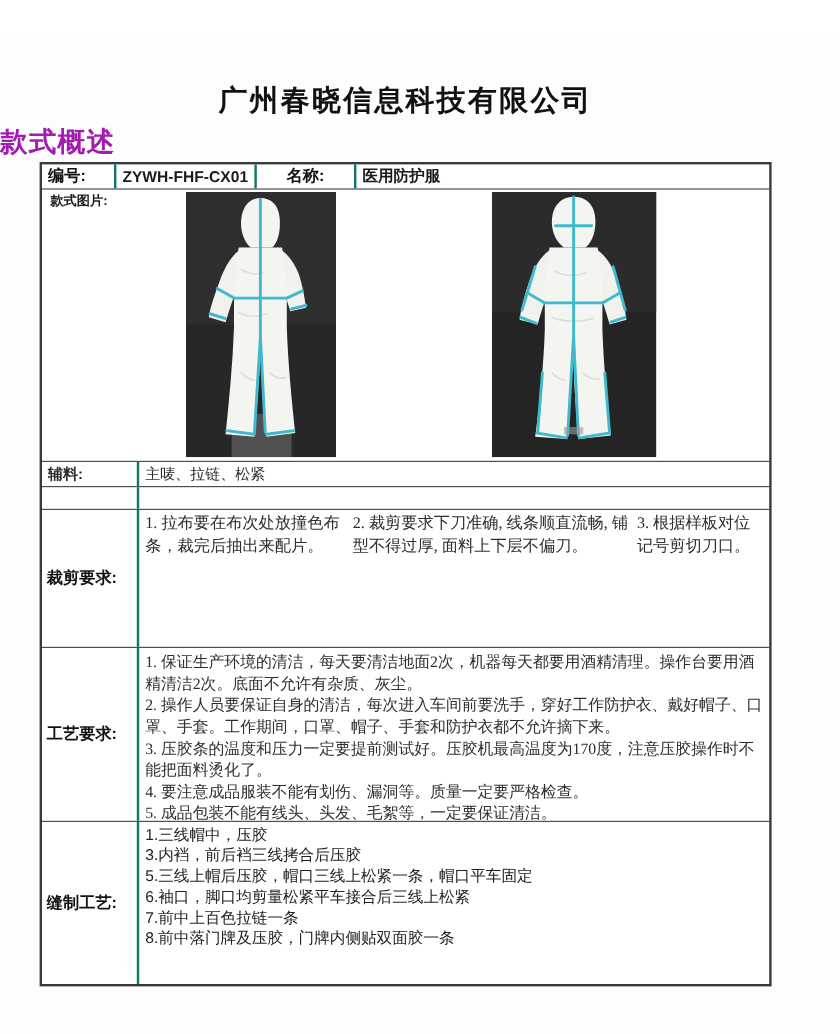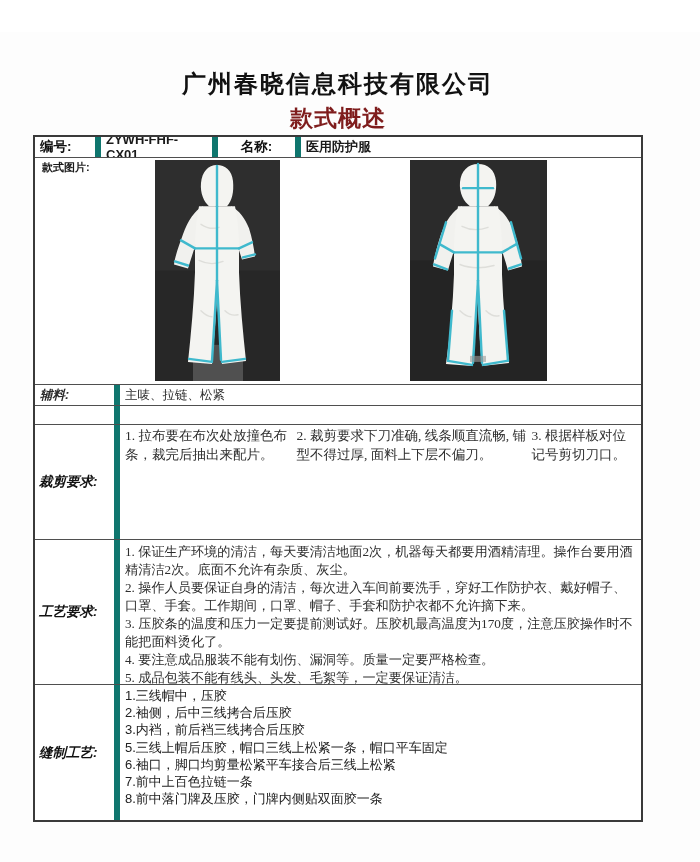--- a/index.html
+++ b/index.html
@@ -6,30 +6,30 @@
   .page {
     position:relative; width:700px; height:862px;
     background:#fdfdfd; overflow:hidden;
     font-family:"Liberation Sans", sans-serif; color:#1a1a1a;margin-top:32px;
   }
   .doc-title {
     position:absolute; top:36px; left:0; width:676px; text-align:center;
     font-size:24px; font-weight:bold; letter-spacing:2px; color:#111;
   }
   .doc-subtitle {
-    position:absolute; top:71px; left:0; width:676px; text-align:center;
-    font-size:23px; font-weight:bold; letter-spacing:1px; color:#7f1d1d;
+    position:absolute; top:71px; left:0; width:676px; 
+    font-size:23px; font-weight:bold; letter-spacing:1px; color:#a21caf;
   }
   .sheet {
     position:absolute; left:33px; top:103px; width:610px; height:687px;
     box-sizing:border-box; border:2px solid #3a3a3a; background:#fff;
   }
   .row { display:flex; box-sizing:border-box; border-top:1px solid #4f4f4f; }
   .row:first-child { border-top:none; }
-  .cell { box-sizing:border-box; border-left:6px solid #0f766e; padding:1px 5px; overflow:hidden; }
+  .cell { box-sizing:border-box; border-left:2px solid #0f766e; padding:1px 5px; overflow:hidden; }
   .cell:first-child { border-left:none; }
   .lab { font-weight:bold; font-size:13.5px; color:#111; }
   .hcen { display:flex; align-items:center; }
   .tcen { justify-content:center; }
   .vlab { display:flex; align-items:center; padding-left:4px; }
   .bold { font-weight:bold; }
   .flex1 { flex:1; }
 
   .row-info   { height:20px; font-size:13px; }
   .row-info .cell { display:flex; align-items:center; }
@@ -37,21 +37,21 @@
   .row-acc    { height:21px; }
   .row-acc .cell { display:flex; align-items:center; font-size:12.5px; color:#2c2c2c; }
   .row-empty  { height:19px; }
   .row-cut    { height:115px; }
   .row-proc   { height:145px; }
   .row-sew    { height:136px; }
 
   .w60  { width:60px; }
   .w117 { width:117px; }
   .w83  { width:83px; }
-  .w79  { width:79px;font-style:italic; }
+  .w79  { width:79px; }
 
   .img-label { position:absolute; top:2px; left:7px; font-weight:bold; font-size:11px; }
   .photo { position:absolute; top:2px; }
   .photo svg { display:block; width:100%; height:100%; }
   .photo-front { left:120px; width:125px; height:221px; }
   .photo-back  { left:375px; width:137px; height:221px; }
 
   .serif { font-family:"Liberation Serif", serif; color:#2e2e2e; }
   .sans  { font-family:"Liberation Sans", sans-serif; color:#222; }
   .cut-body  { display:flex; flex-direction:row; justify-content:center; font-size:13.5px; line-height:19px; }
@@ -181,21 +181,20 @@
           <div class="tline">3. 压胶条的温度和压力一定要提前测试好。压胶机最高温度为170度，注意压胶操作时不能把面料烫化了。</div>
           <div class="tline">4. 要注意成品服装不能有划伤、漏洞等。质量一定要严格检查。</div>
           <div class="tline">5. 成品包装不能有线头、头发、毛絮等，一定要保证清洁。</div>
         </div>
     </div>
 
     <div class="row row-sew">
       <div class="cell lab w79 vlab">缝制工艺:</div>
       <div class="cell flex1 sans sew-body">
           <div class="tline">1.三线帽中，压胶</div>
-          <div class="tline">2.袖侧，后中三线拷合后压胶</div>
           <div class="tline">3.内裆，前后裆三线拷合后压胶</div>
           <div class="tline">5.三线上帽后压胶，帽口三线上松紧一条，帽口平车固定</div>
           <div class="tline">6.袖口，脚口均剪量松紧平车接合后三线上松紧</div>
           <div class="tline">7.前中上百色拉链一条</div>
           <div class="tline">8.前中落门牌及压胶，门牌内侧贴双面胶一条</div>
         </div>
     </div>
 
   </div>
 

